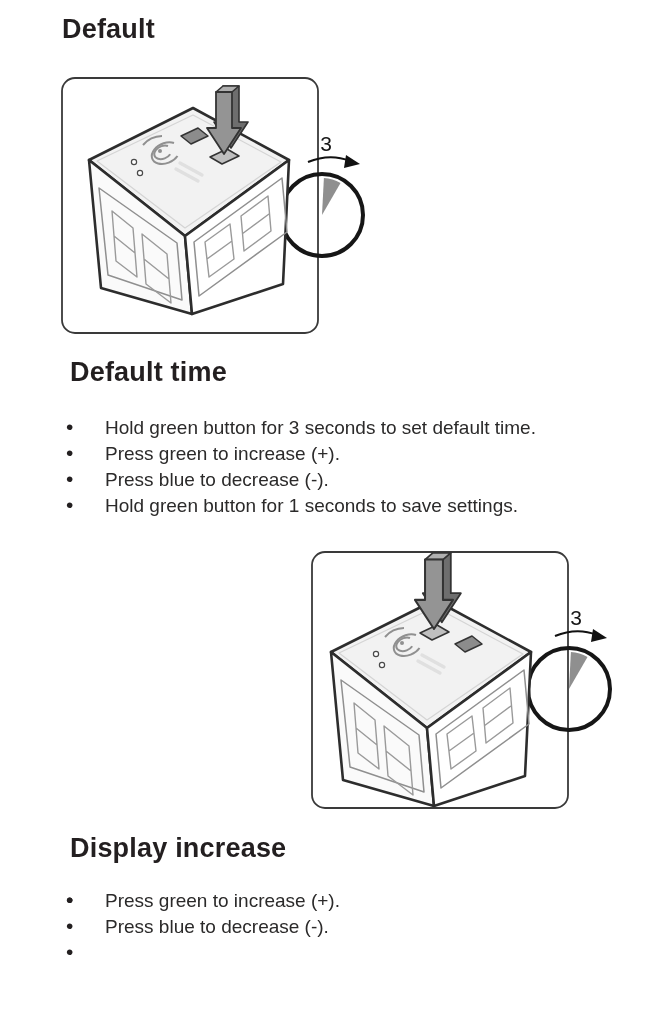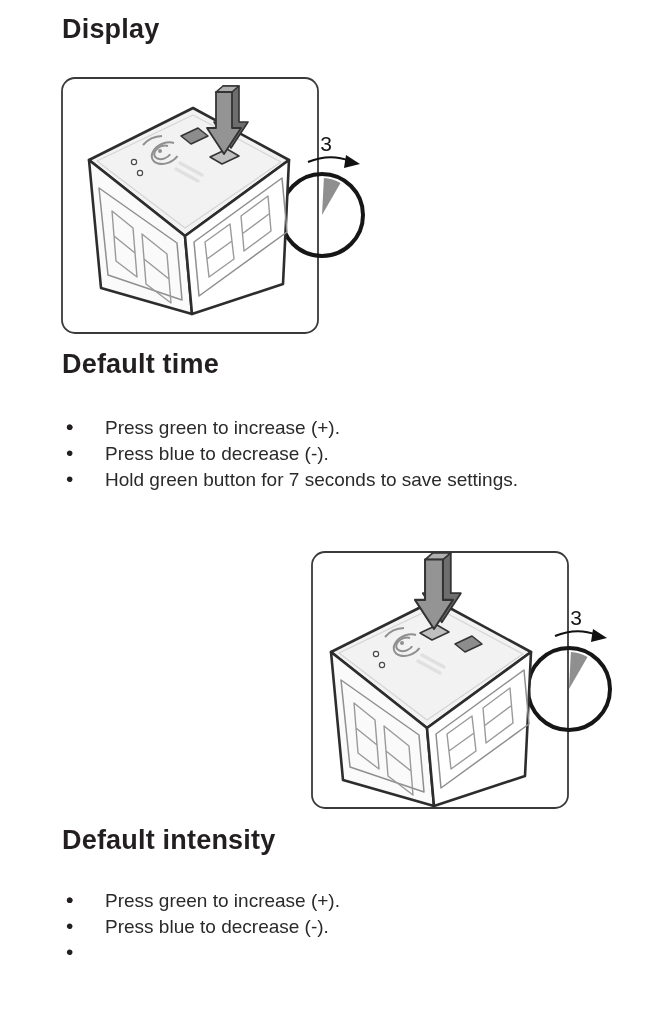--- a/index.html
+++ b/index.html
@@ -1,38 +1,38 @@
 <!DOCTYPE html>
 <html><head>
 <meta charset="utf-8">
 <style>
   html,body{margin:0;padding:0;background:#fff;}
   .page{position:relative;width:648px;height:1020px;background:#ffffff;
         font-family:"Liberation Sans",sans-serif;color:#231f20;overflow:hidden;}
   .h1{position:absolute;left:62px;top:14px;margin:0;font-size:27px;font-weight:600;letter-spacing:.2px;}
-  .h2{position:absolute;left:62px;margin:0;font-size:27px;font-weight:600;letter-spacing:.2px;}
+  .h2{position:absolute;left:62px;margin:8px;font-size:27px;font-weight:600;letter-spacing:.2px;}
   #h2-default{top:349px;}
   #h2-display{top:825px;}
   ul.blist{position:absolute;left:62px;margin:0;padding:0;list-style:none;
            font-size:19px;line-height:26px;color:#2b2a2a;}
   #list-default{top:415px;}
   #list-display{top:888px;}
   ul.blist li{position:relative;padding-left:43px;white-space:nowrap;}
   .bullet{position:absolute;left:4px;top:-1px;font-size:21px;color:#231f20;}
   svg.illus{position:absolute;}
   #illus1{left:56px;top:72px;}
   #illus2{left:300px;top:541px;}
   .timer-num{font-family:"Liberation Sans",sans-serif;font-size:21px;font-weight:500;fill:#161616;}
 </style>
 </head>
 <body>
 
 <div class="page">
 
-  <h1 class="h1">Display</h1>
+  <h1 class="h1">Default</h1>
 
   <svg width="0" height="0" style="position:absolute" aria-hidden="true">
     <defs>
       <g id="cube-core" stroke-linejoin="round">
         <path d="M137,36 L233,88 L129,164 L33,88 Z" fill="#f2f2f2" stroke="#2d2d2d" stroke-width="2.6"></path>
         <path d="M33,88 L129,164 L136,242 L45,216 Z" fill="#fafafa" stroke="#2d2d2d" stroke-width="2.6"></path>
         <path d="M129,164 L233,88 L227,212 L136,242 Z" fill="#ffffff" stroke="#2d2d2d" stroke-width="2.6"></path>
         <path d="M137,43 L225,90 L129,156 L41,89 Z" fill="none" stroke="#d4d4d4" stroke-width="1.2"></path>
         <path d="M43,116 L121,171 L126,228 L52,203 Z" fill="none" stroke="#8f8f8f" stroke-width="1.5"></path>
         <path d="M138,170 L226,106 L231,160 L143,224 Z" fill="none" stroke="#8f8f8f" stroke-width="1.5"></path>
@@ -86,43 +86,43 @@
     <use href="#dark-btn" transform="translate(136,66)"></use>
     <use href="#press-pad" transform="translate(168,84)"></use>
     <use href="#press-arrow" transform="translate(168,82)"></use>
   </svg>
 
   <h2 class="h2" id="h2-default">Default time</h2>
 
   <ul class="blist" id="list-default">
     <li>
       <span class="bullet">•</span>
-      </li>
+      <span>Hold green button for 3 seconds to set default time.</span></li>
     <li>
       <span class="bullet">•</span>
       <span>Press green to increase (+).</span></li>
     <li>
       <span class="bullet">•</span>
       <span>Press blue to decrease (-).</span></li>
     <li>
       <span class="bullet">•</span>
-      <span>Hold green button for 7 seconds to save settings.</span></li>
+      <span>Hold green button for 1 seconds to save settings.</span></li>
   </ul>
 
   <svg id="illus2" class="illus" width="348" height="276" viewBox="0 0 348 276">
     <rect x="12" y="11" width="256" height="256" rx="13" fill="none" stroke="#3a3a3a" stroke-width="1.8"></rect>
     <use href="#timer-core" transform="translate(269,148)"></use>
     <text class="timer-num" x="276" y="84" text-anchor="middle">3</text>
     <use href="#cube-core" transform="translate(-2,23)"></use>
     <use href="#dark-btn" transform="translate(166,105)"></use>
     <use href="#press-pad" transform="translate(134,91)"></use>
     <use href="#press-arrow" transform="translate(134,88) scale(1.12)"></use>
   </svg>
 
-  <h2 class="h2" id="h2-display">Default intensity</h2>
+  <h2 class="h2" id="h2-display">Display increase</h2>
 
   <ul class="blist" id="list-display">
     <li>
       <span class="bullet">•</span>
       </li>
     <li>
       <span class="bullet">•</span>
       <span>Press green to increase (+).</span></li>
     <li>
       <span class="bullet">•</span>

